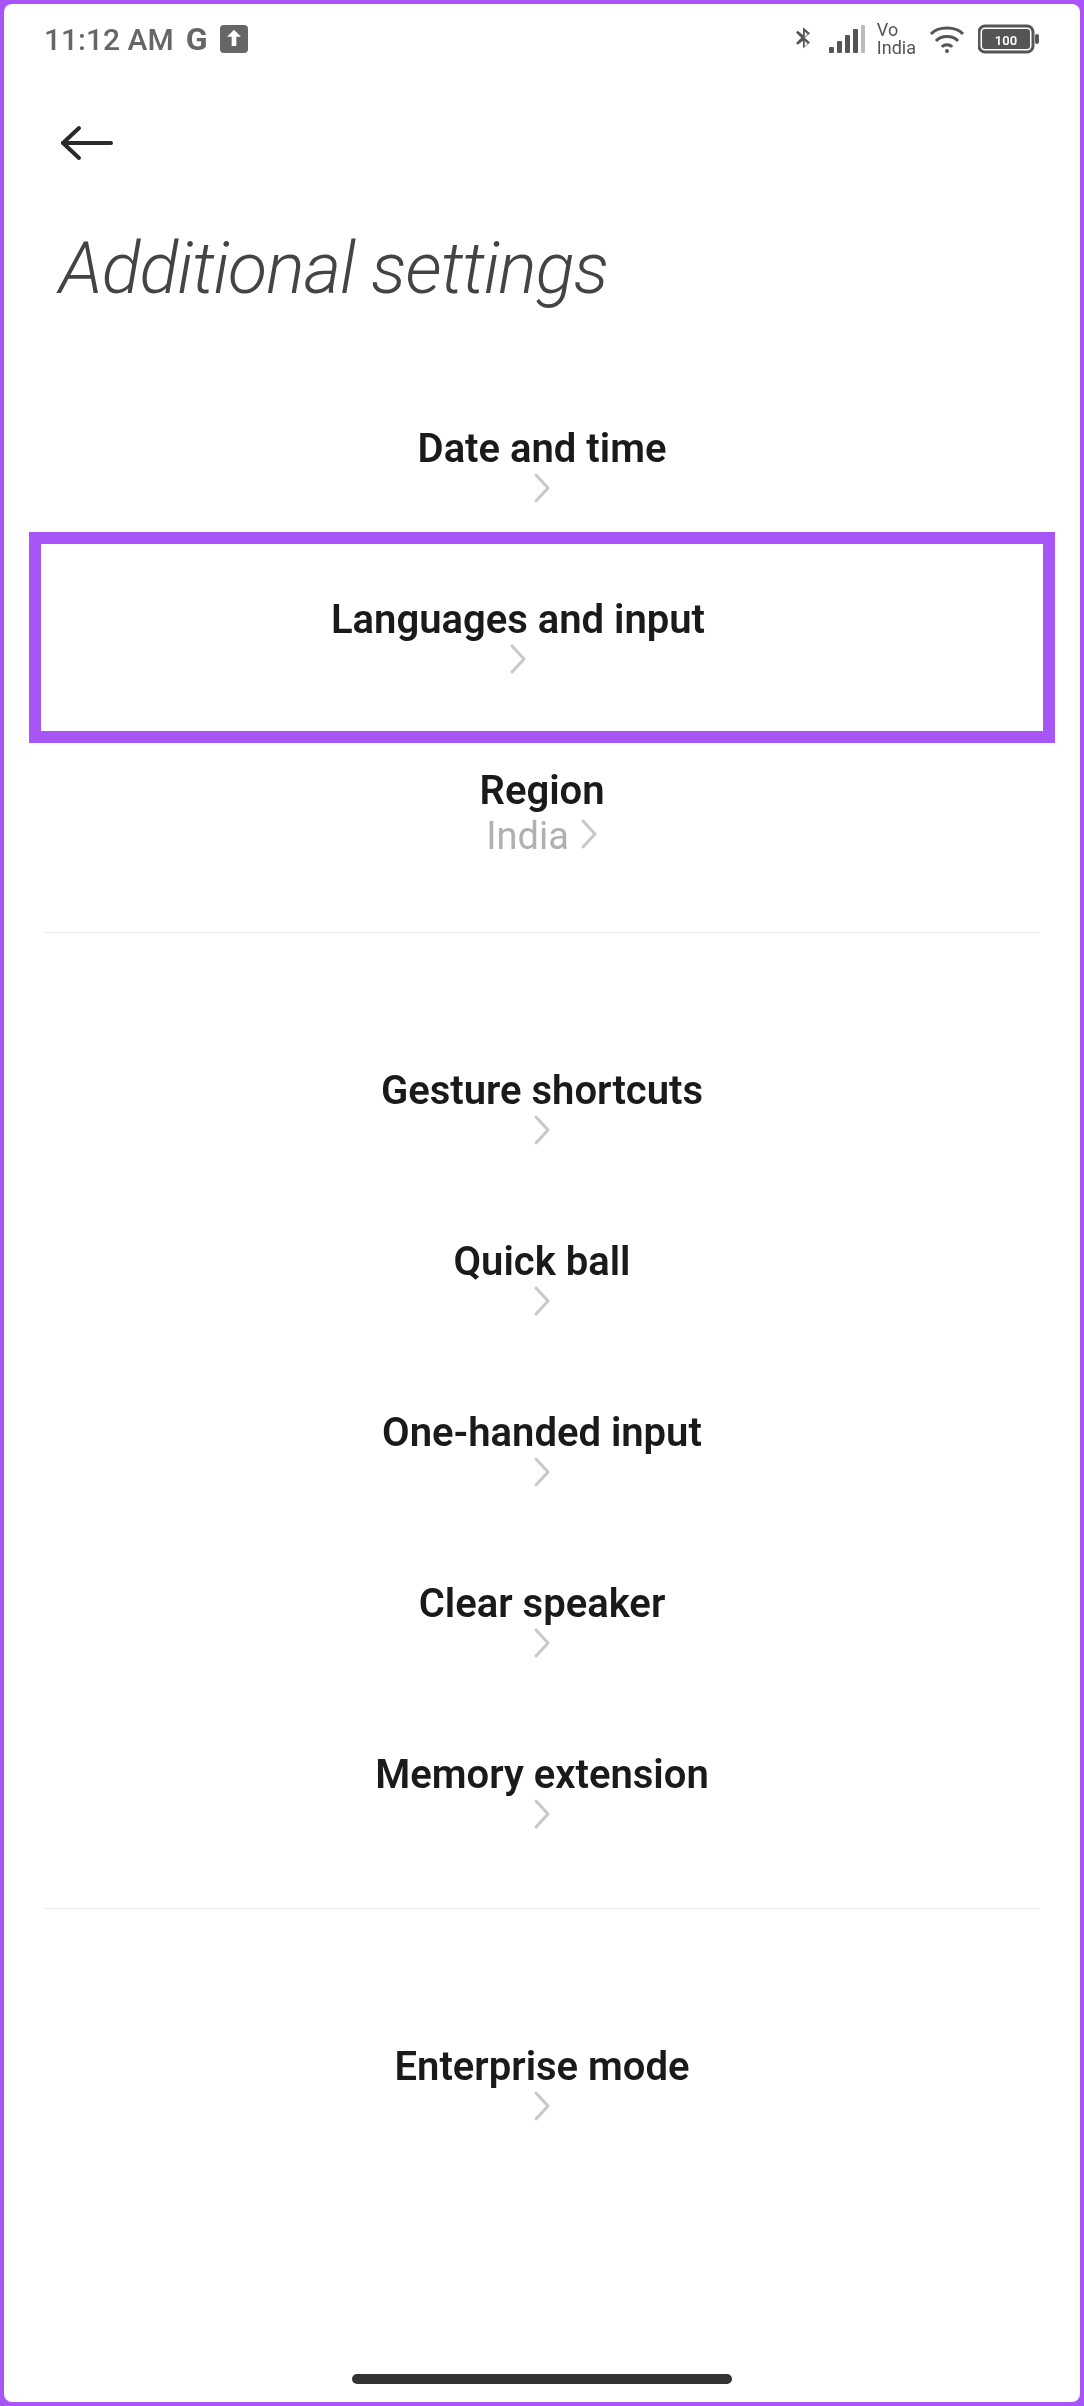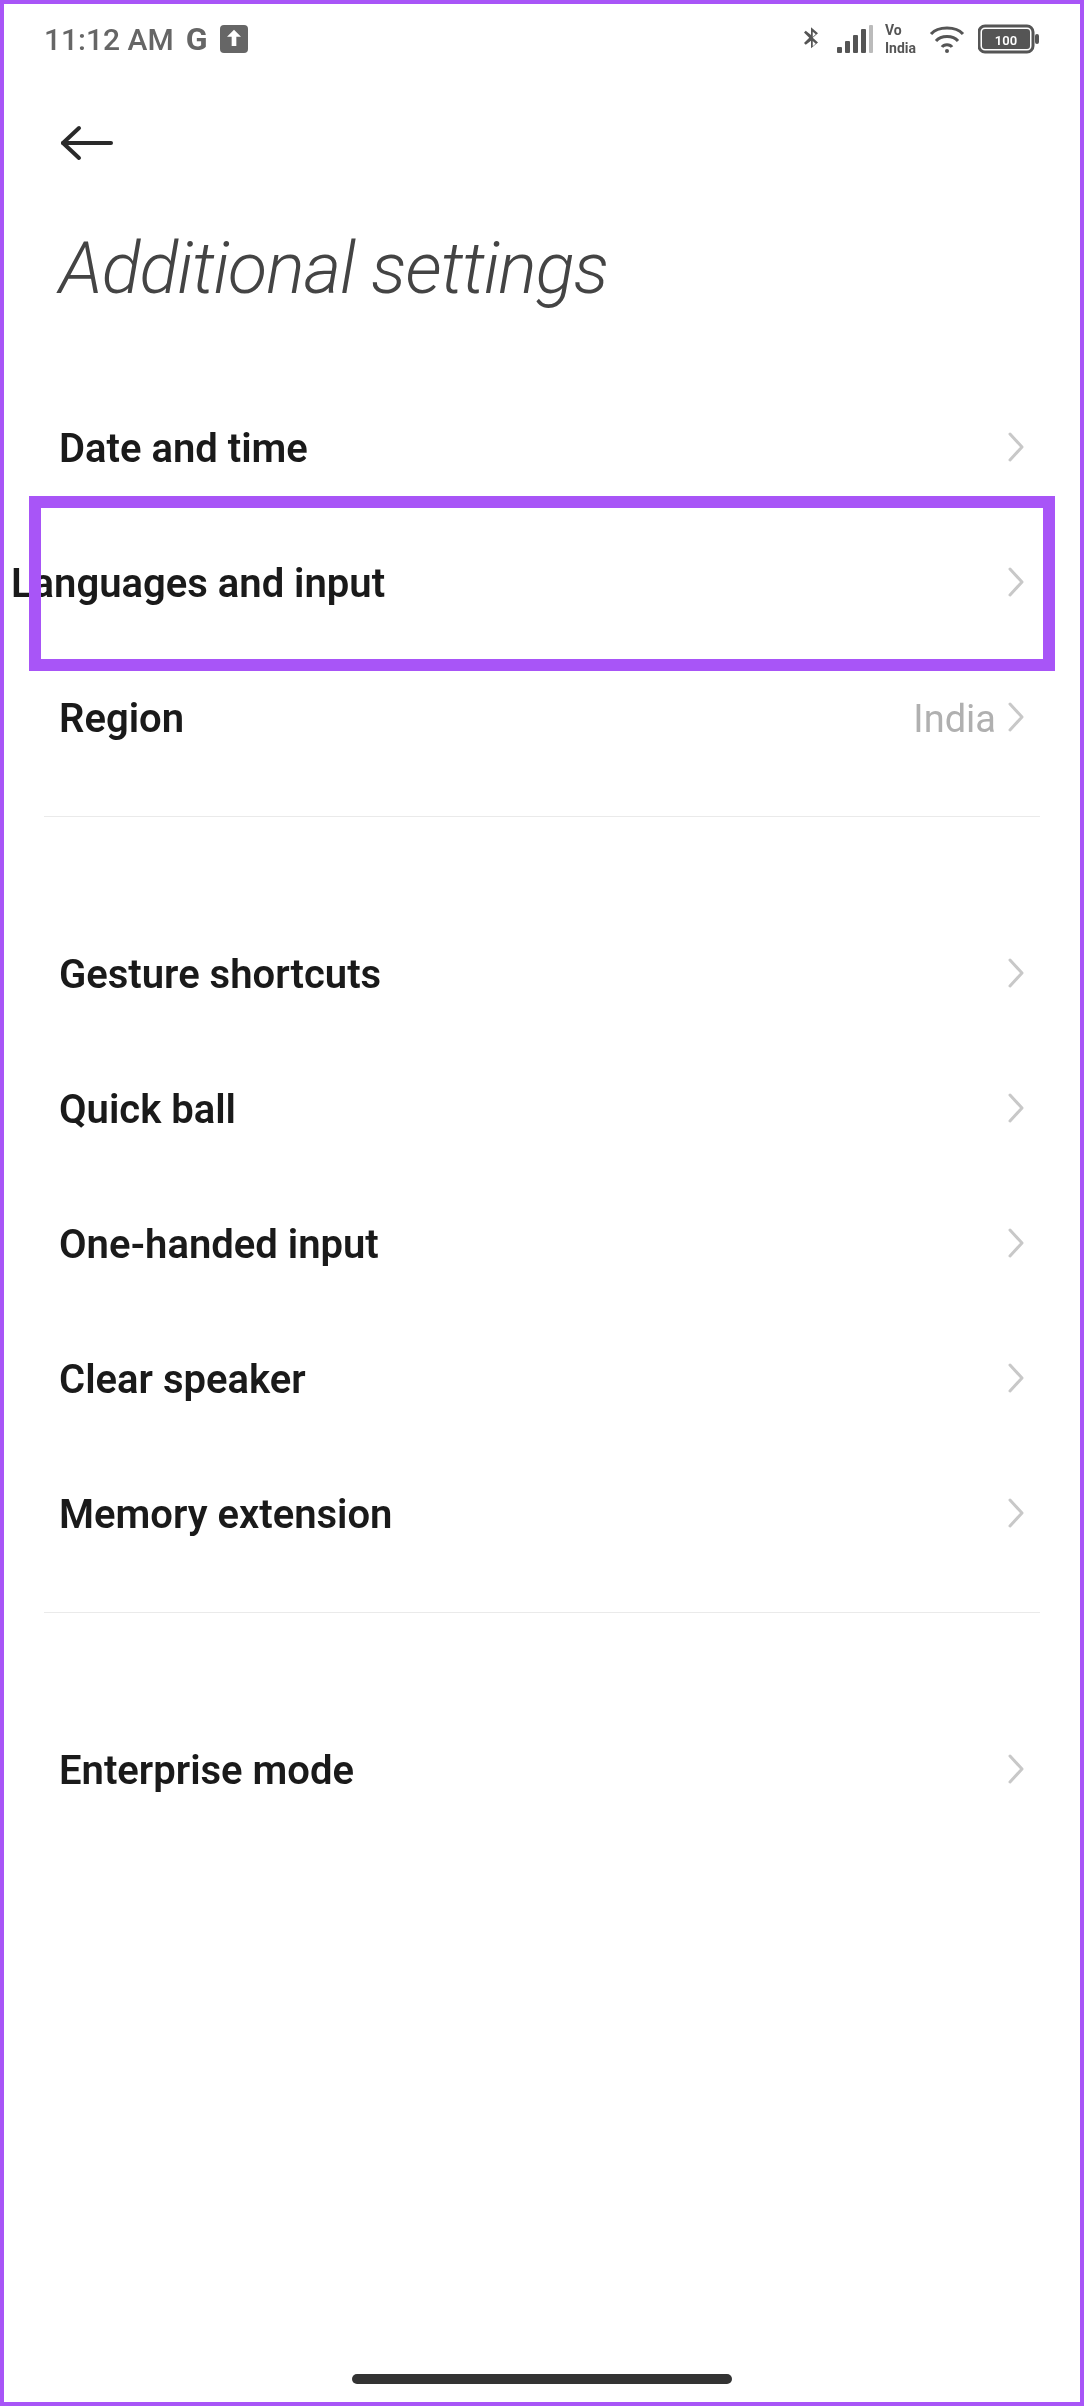--- a/index.html
+++ b/index.html
@@ -10,21 +10,21 @@
     }
     body {
       font-family: -apple-system, BlinkMacSystemFont, "Segoe UI", Roboto, Helvetica, Arial, sans-serif;
       background: #a855f7;
       padding: 4px;
     }
     .device {
       width: 1076px;
       height: 2398px;
       background: #ffffff;
-      border-radius: 0;
+      border-radius: 8px;
       position: relative;
       overflow: hidden;
     }
     
     .status-bar {
       height: 70px;
       display: flex;
       align-items: center;
       justify-content: space-between;
       padding: 0 40px;
@@ -56,21 +56,21 @@
     }
     .status-right {
       display: flex;
       align-items: center;
       gap: 12px;
       color: #555;
     }
     .status-icon { display: flex; align-items: center; }
     .bt-icon svg { width: 28px; height: 32px; }
     .signal-icon svg { width: 36px; height: 28px; }
-    .vowifi-wrap { font-size: 14px; line-height: 18px; font-weight: 700; color: #555; }
+    .vowifi-wrap { font-size: 18px; line-height: 18px; font-weight: 400; color: #555; }
     .wifi-icon svg { width: 38px; height: 30px; }
     .battery-icon svg { width: 62px; height: 30px; }
 
     
     .back-wrap {
       padding: 50px 40px 20px 55px;
     }
     .back-btn svg { width: 56px; height: 38px; }
 
     
@@ -84,20 +84,21 @@
     }
 
     
     .list { }
     .item {
       display: flex;
       align-items: center;
       justify-content: space-between;
       padding: 44px 55px;
       min-height: 108px;
+      flex-direction: column;
     }
     .item .label {
       font-size: 40px;
       font-weight: 600;
       color: #1a1a1a;
     }
     .item .value {
       font-size: 38px;
       color: #b0b0b0;
       margin-right: 11px;

